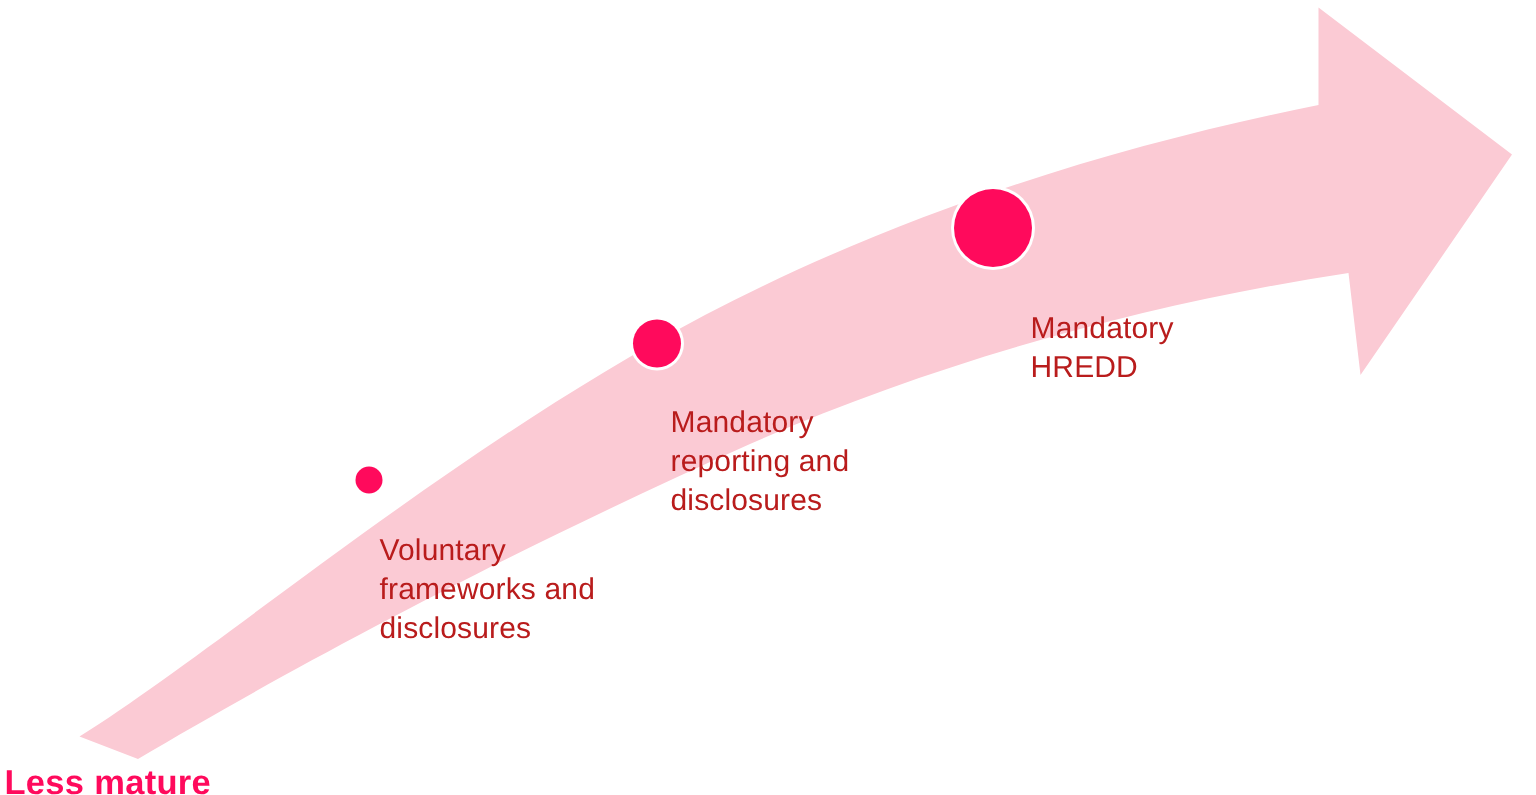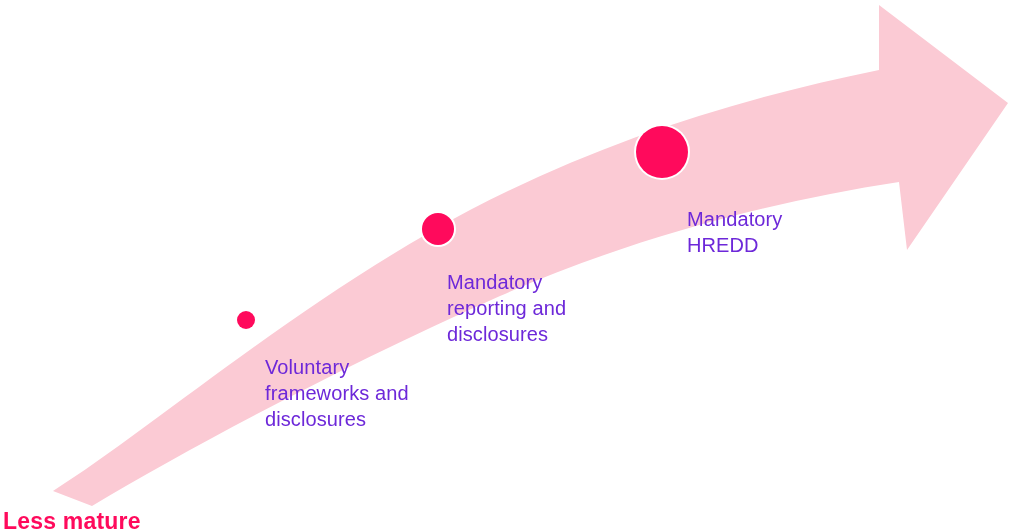--- a/index.html
+++ b/index.html
@@ -17,28 +17,28 @@
   }
   #arrow-svg {
     position: absolute;
     left: 0;
     top: 0;
     width: 1024px;
     height: 530px;
   }
   .stage-label {
     position: absolute;
-    color: #6d28d9;
+    color: #b91c1c;
     font-size: 20px;
     line-height: 26px;
     font-weight: 400;
     letter-spacing: 0.1px;
     white-space: pre-line;
   }
-  #label-voluntary { left: 265px; top: 354px; width: 200px; }
+  #label-voluntary { left: 253px; top: 354px; width: 200px; }
   #label-reporting { left: 447px; top: 269px; width: 200px; }
   #label-hredd     { left: 687px; top: 206px; width: 200px; }
 
   .axis-label {
     position: absolute;
     color: #ff0a5c;
     font-size: 23px;
     line-height: 26px;
     font-weight: 700;
     letter-spacing: 0.2px;

